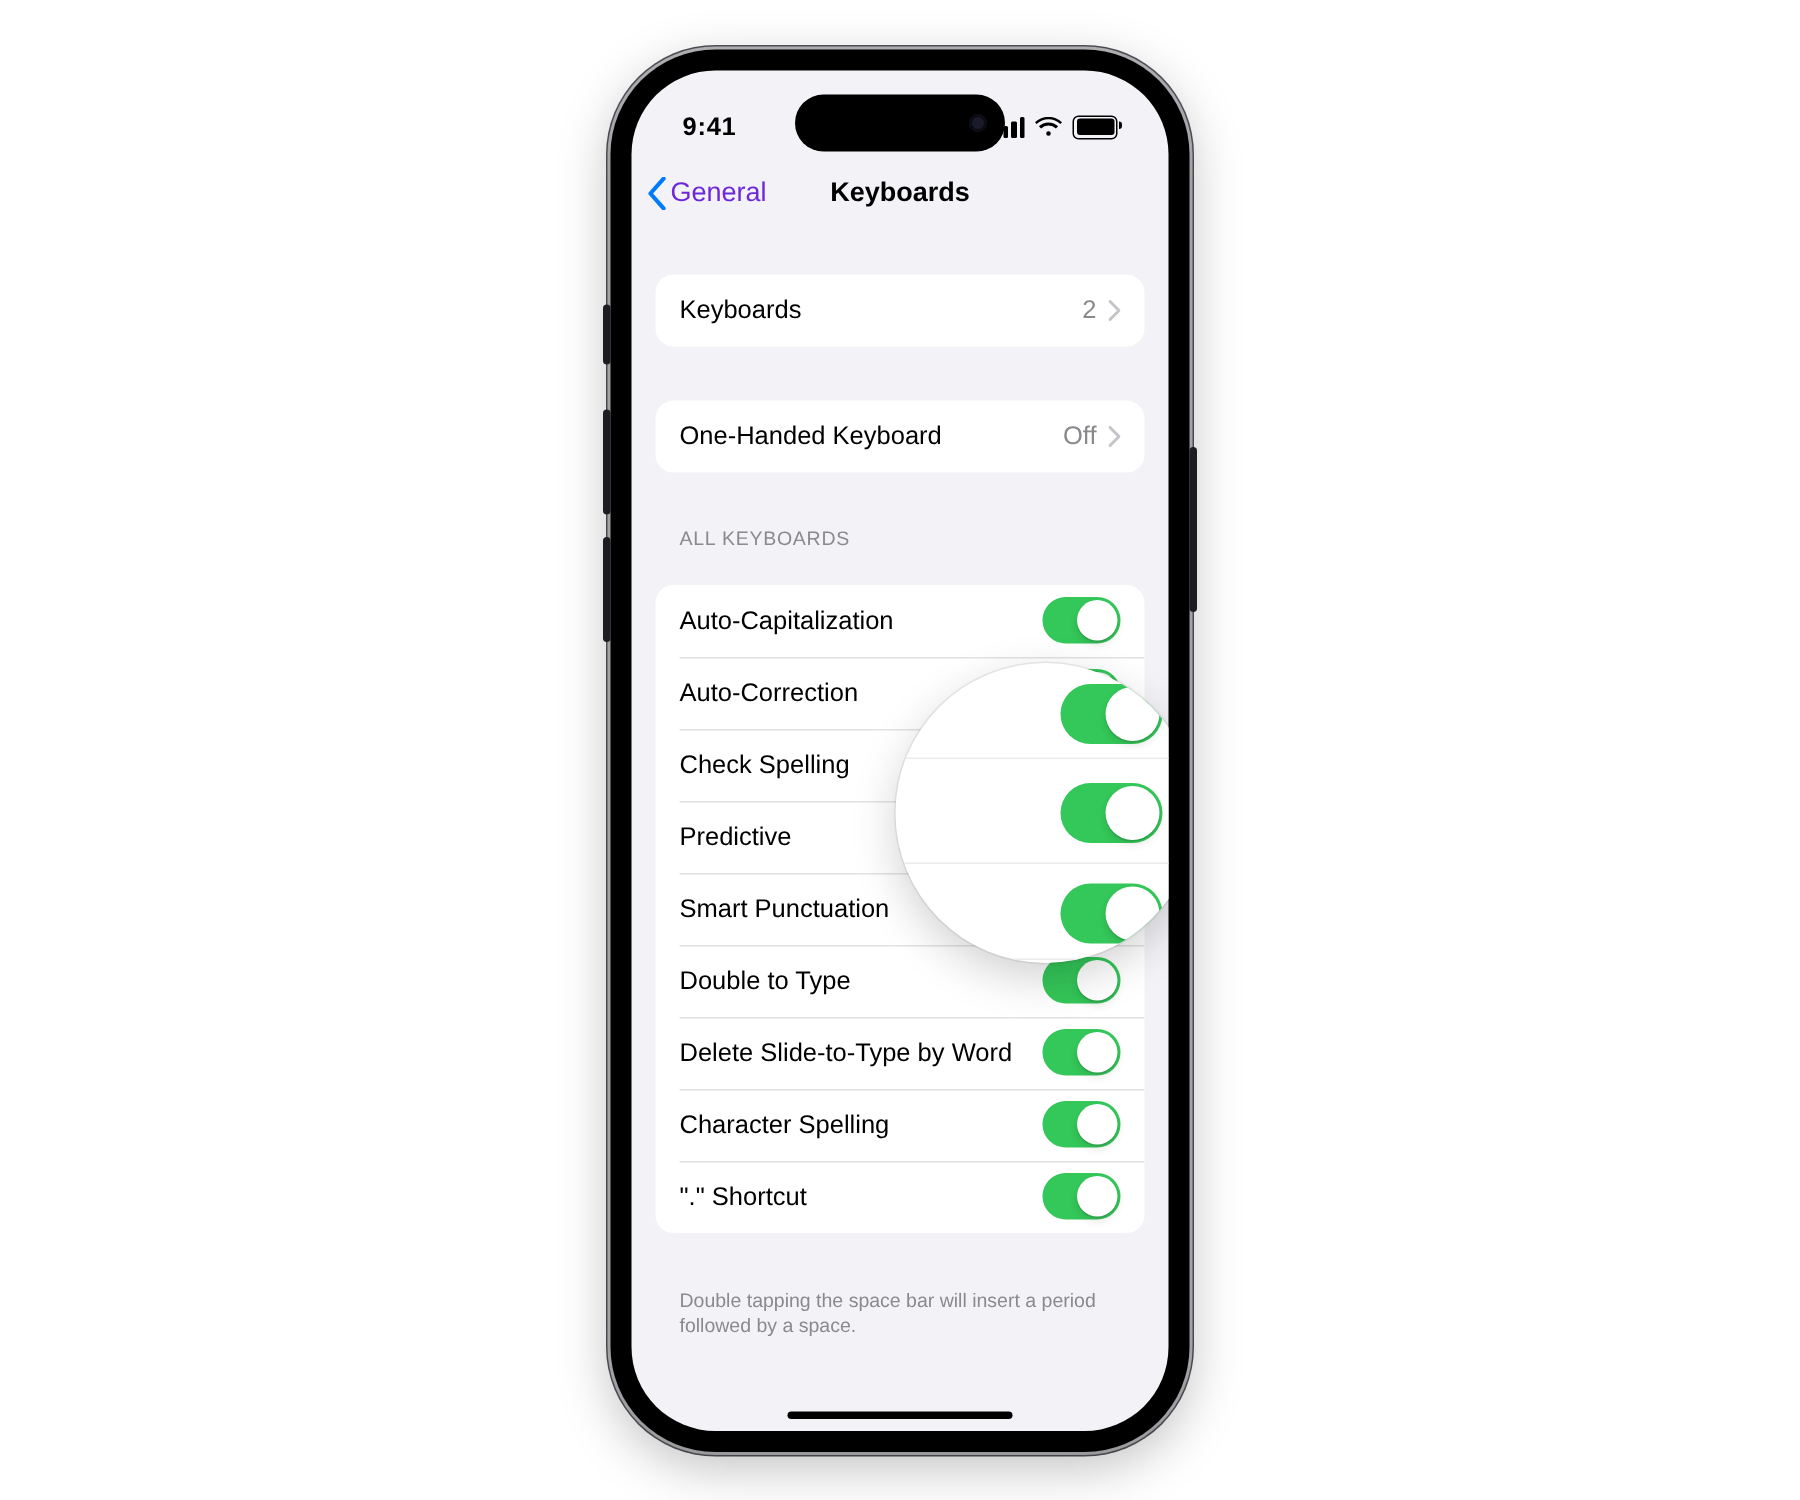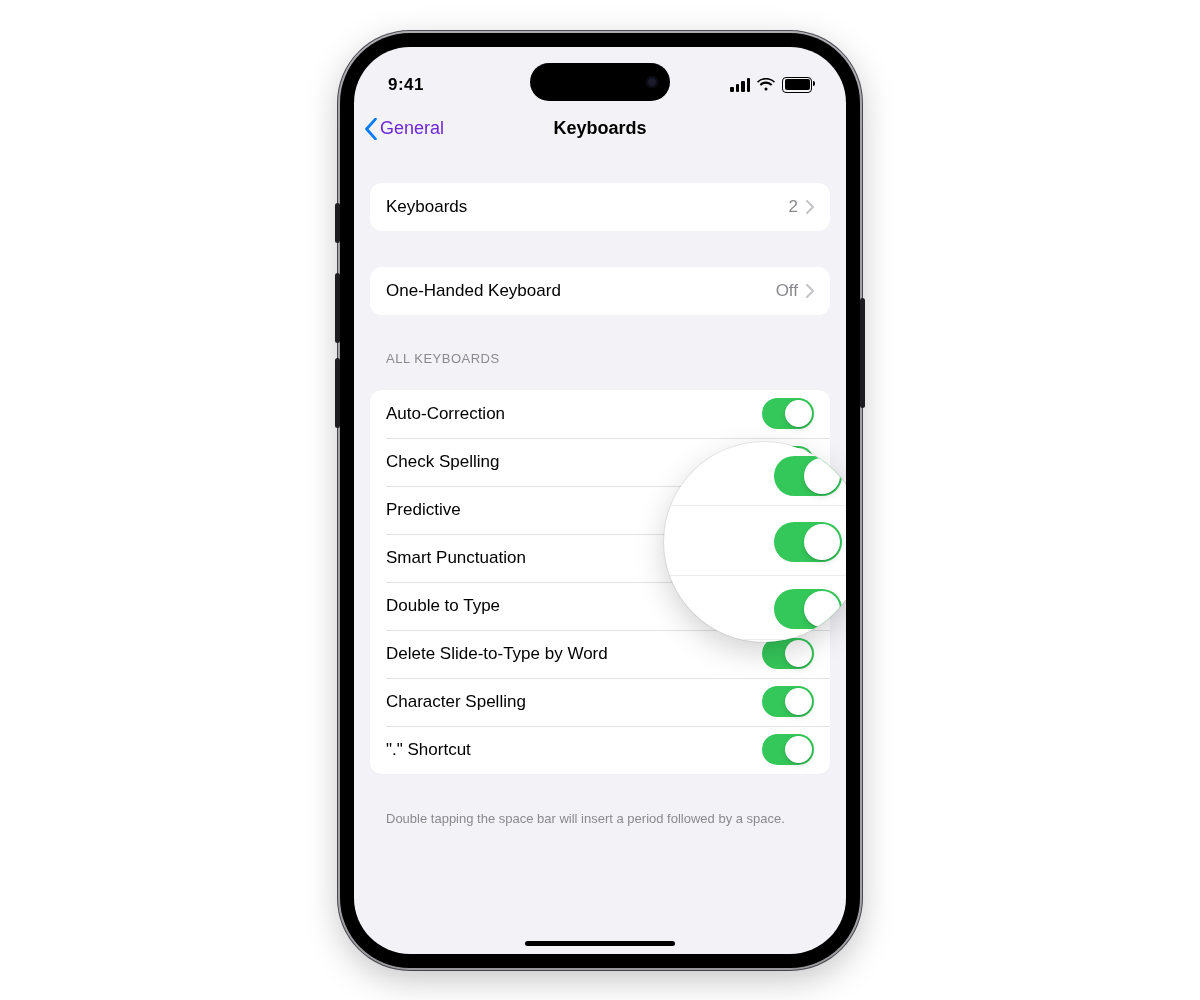--- a/index.html
+++ b/index.html
@@ -1,18 +1,18 @@
 <!DOCTYPE html>
 <html><head>
 <meta charset="utf-8">
 <style>
   html,body{margin:0;padding:0;width:1200px;height:1000px;background:#fff;font-family:-apple-system,Helvetica,Arial,sans-serif;}
   .stage{width:1200px;height:1000px;display:flex;align-items:center;justify-content:center;}
   
-  .phone{position:relative;width:520px;height:935px;background:#000;border-radius:70px;box-shadow:0 10px 35px rgba(0,0,0,.25),0 0 0 2px #b9b9bd,0 0 0 3px #53535a;padding:14px;box-sizing:border-box;}
+  .phone{position:relative;width:386px;height:935px;background:#000;border-radius:70px;box-shadow:0 10px 35px rgba(0,0,0,.25),0 0 0 2px #b9b9bd,0 0 0 3px #53535a;padding:14px;box-sizing:border-box;}
   .side-btn{position:absolute;background:#1d1d21;border-radius:4px;}
   .btn-l1{left:-5px;top:170px;width:5px;height:40px;}
   .btn-l2{left:-5px;top:240px;width:5px;height:70px;}
   .btn-l3{left:-5px;top:325px;width:5px;height:70px;}
   .btn-r {right:-5px;top:265px;width:5px;height:110px;}
   .screen{position:relative;width:100%;height:100%;background:#f2f2f7;border-radius:56px;overflow:hidden;}
   
   .island{position:absolute;top:16px;left:50%;transform:translateX(-50%);width:140px;height:38px;background:#000;border-radius:22px;z-index:50;}
   .island::after{content:"";position:absolute;right:12px;top:50%;transform:translateY(-50%);width:12px;height:12px;border-radius:50%;background:#1a1a2a;box-shadow:inset 0 0 0 2px #0b0b14;}
   
@@ -118,20 +118,26 @@
               <svg class="disclosure" viewBox="0 0 8 14">
                   <path d="M1 1l6 6-6 6" fill="none" stroke="#c5c5c9" stroke-width="2" stroke-linecap="round" stroke-linejoin="round"></path>
                 </svg>
             </span>
           </div>
         </div>
 
         <div class="sect-header">ALL KEYBOARDS</div>
         <div class="group" id="toggle-group">
             <div class="row">
+              <span class="row-label">Auto-Capitalization</span>
+              <div class="toggle on">
+                <div class="knob"></div>
+              </div>
+            </div>
+            <div class="row">
               <span class="row-label">Auto-Correction</span>
               <div class="toggle on">
                 <div class="knob"></div>
               </div>
             </div>
             <div class="row">
               <span class="row-label">Check Spelling</span>
               <div class="toggle on">
                 <div class="knob"></div>
               </div>

